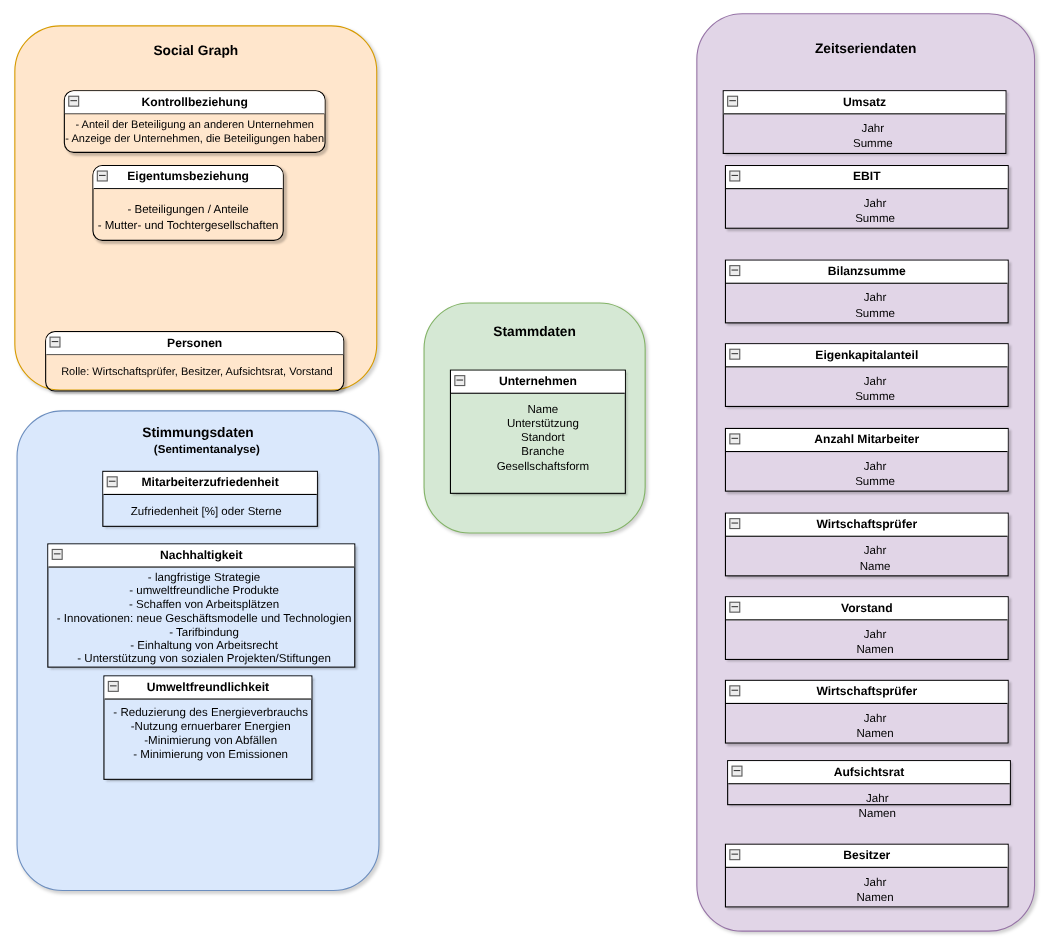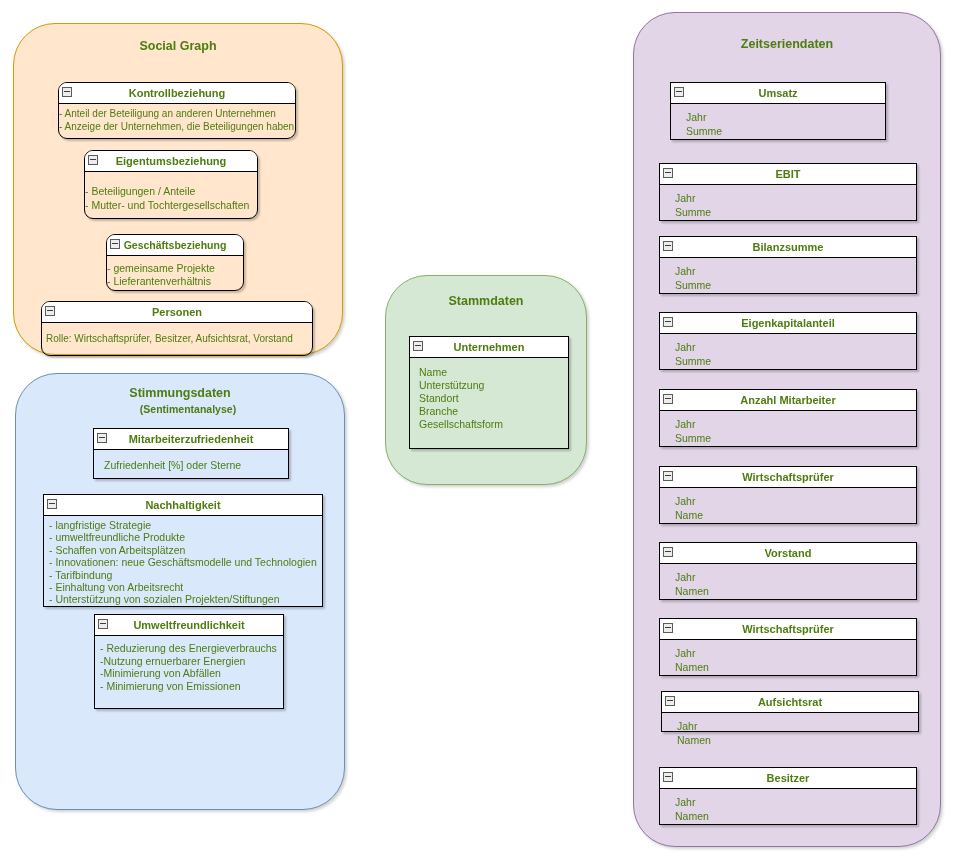--- a/index.html
+++ b/index.html
@@ -1,33 +1,33 @@
 <!DOCTYPE html>
 <html style="--node-border: #000000; --header-fill: #ffffff; --canvas-background: #ffffff;"><head>
 <meta charset="utf-8">
 <style>
   html,body{margin:0;padding:0;background:#ffffff;}
   .canvas{position:relative;width:956px;height:857px;background:#fff;
-    font-family:"Liberation Sans",sans-serif;color:#4d7c0f;overflow:hidden;}
+    font-family:"Liberation Sans",sans-serif;color:#000000;overflow:hidden;}
   .group{position:absolute;border:1px solid;border-radius:42px;box-sizing:border-box;
     box-shadow:2px 2px 3px rgba(0,0,0,.18);}
   .gtitle{position:absolute;left:0;right:0;text-align:center;font-weight:bold;font-size:12.5px;}
   .gsub{position:absolute;left:16px;right:0;text-align:center;font-weight:bold;font-size:10.5px;}
   .node{position:absolute;box-sizing:border-box;border:1px solid var(--node-border,#000);
     box-shadow:2px 2px 2px rgba(0,0,0,.22);background:transparent;}
   .node.round{border-radius:9px;margin-top:18px;}
   .nhead{position:relative;height:20px;line-height:20px;background:var(--header-fill,#fff);
     border-bottom:1px solid var(--node-border,#000);text-align:center;font-weight:bold;font-size:11px;}
   .node.round .nhead{border-radius:8px 8px 0 0;}
   .cicon{position:absolute;left:3px;top:4px;width:10px;height:10px;border:1px solid #5b5b5b;
     background:#ededed;box-sizing:border-box;}
   .cicon::after{content:"";position:absolute;left:1px;right:1px;top:3px;height:1px;background:#3d3d3d;}
-  .nbody{font-size:10.5px;line-height:13px;}
+  .nbody{font-size:10.5px;line-height:13px;text-align:center;}
   .nbody div{white-space:nowrap;}
-  .nbody.center{}
+  .nbody.center{text-align:center;}
   .nbody.tight{font-size:10px;}
 </style>
 </head>
 <body>
 
 <div class="canvas">
 
   <section class="group" style="left: 13px; top: 23px; width: 330px; height: 332px; background-color: rgb(255, 230, 204); border-color: rgb(215, 155, 0);">
     <div class="gtitle" style="top:15px">Social Graph</div>
 
@@ -46,30 +46,20 @@
       <div class="nhead">
         <span class="cicon"></span>
         <span>Eigentumsbeziehung</span>
       </div>
       <div class="nbody center" style="padding-top:12px;line-height:14px">
           <div>- Beteiligungen / Anteile</div>
           <div>- Mutter- und Tochtergesellschaften</div>
         </div>
     </div>
 
-    <div class="node round" style="left:92px;top:192px;width:138px;height:57px">
-      <div class="nhead" style="font-size:10.5px">
-        <span class="cicon"></span>
-        <span>Geschäftsbeziehung</span>
-      </div>
-      <div class="nbody center" style="padding-top:6px">
-          <div>- gemeinsame Projekte</div>
-          <div>- Lieferantenverhältnis</div>
-        </div>
-    </div>
 
     <div class="node round" style="left:27px;top:259px;width:272px;height:55px">
       <div class="nhead">
         <span class="cicon"></span>
         <span>Personen</span>
       </div>
       <div class="nbody tight" style="padding:9px 0 0 4px">
           <div>Rolle: Wirtschaftsprüfer, Besitzer, Aufsichtsrat, Vorstand</div>
         </div>
     </div>
@@ -134,32 +124,32 @@
           <div>Standort</div>
           <div>Branche</div>
           <div>Gesellschaftsform</div>
         </div>
     </div>
   </section>
 
   <section class="group" style="left: 633px; top: 12px; width: 308px; height: 835px; background-color: rgb(225, 213, 231); border-color: rgb(150, 115, 166);">
     <div class="gtitle" style="top:24px">Zeitseriendaten</div>
 
-    <div class="node" style="left:36px;top:69px;width:216px;height:58px">
+    <div class="node" style="left:23px;top:69px;width:258px;height:58px">
       <div class="nhead">
         <span class="cicon"></span>
         <span>Umsatz</span>
       </div>
       <div class="nbody" style="padding:6px 0 0 15px;line-height:14px">
           <div>Jahr</div>
           <div>Summe</div>
         </div>
     </div>
 
-    <div class="node" style="left:25px;top:150px;width:258px;height:58px">
+    <div class="node" style="left:25px;top:137px;width:258px;height:58px">
       <div class="nhead">
         <span class="cicon"></span>
         <span>EBIT</span>
       </div>
       <div class="nbody" style="padding:6px 0 0 15px;line-height:14px">
           <div>Jahr</div>
           <div>Summe</div>
         </div>
     </div>
 

